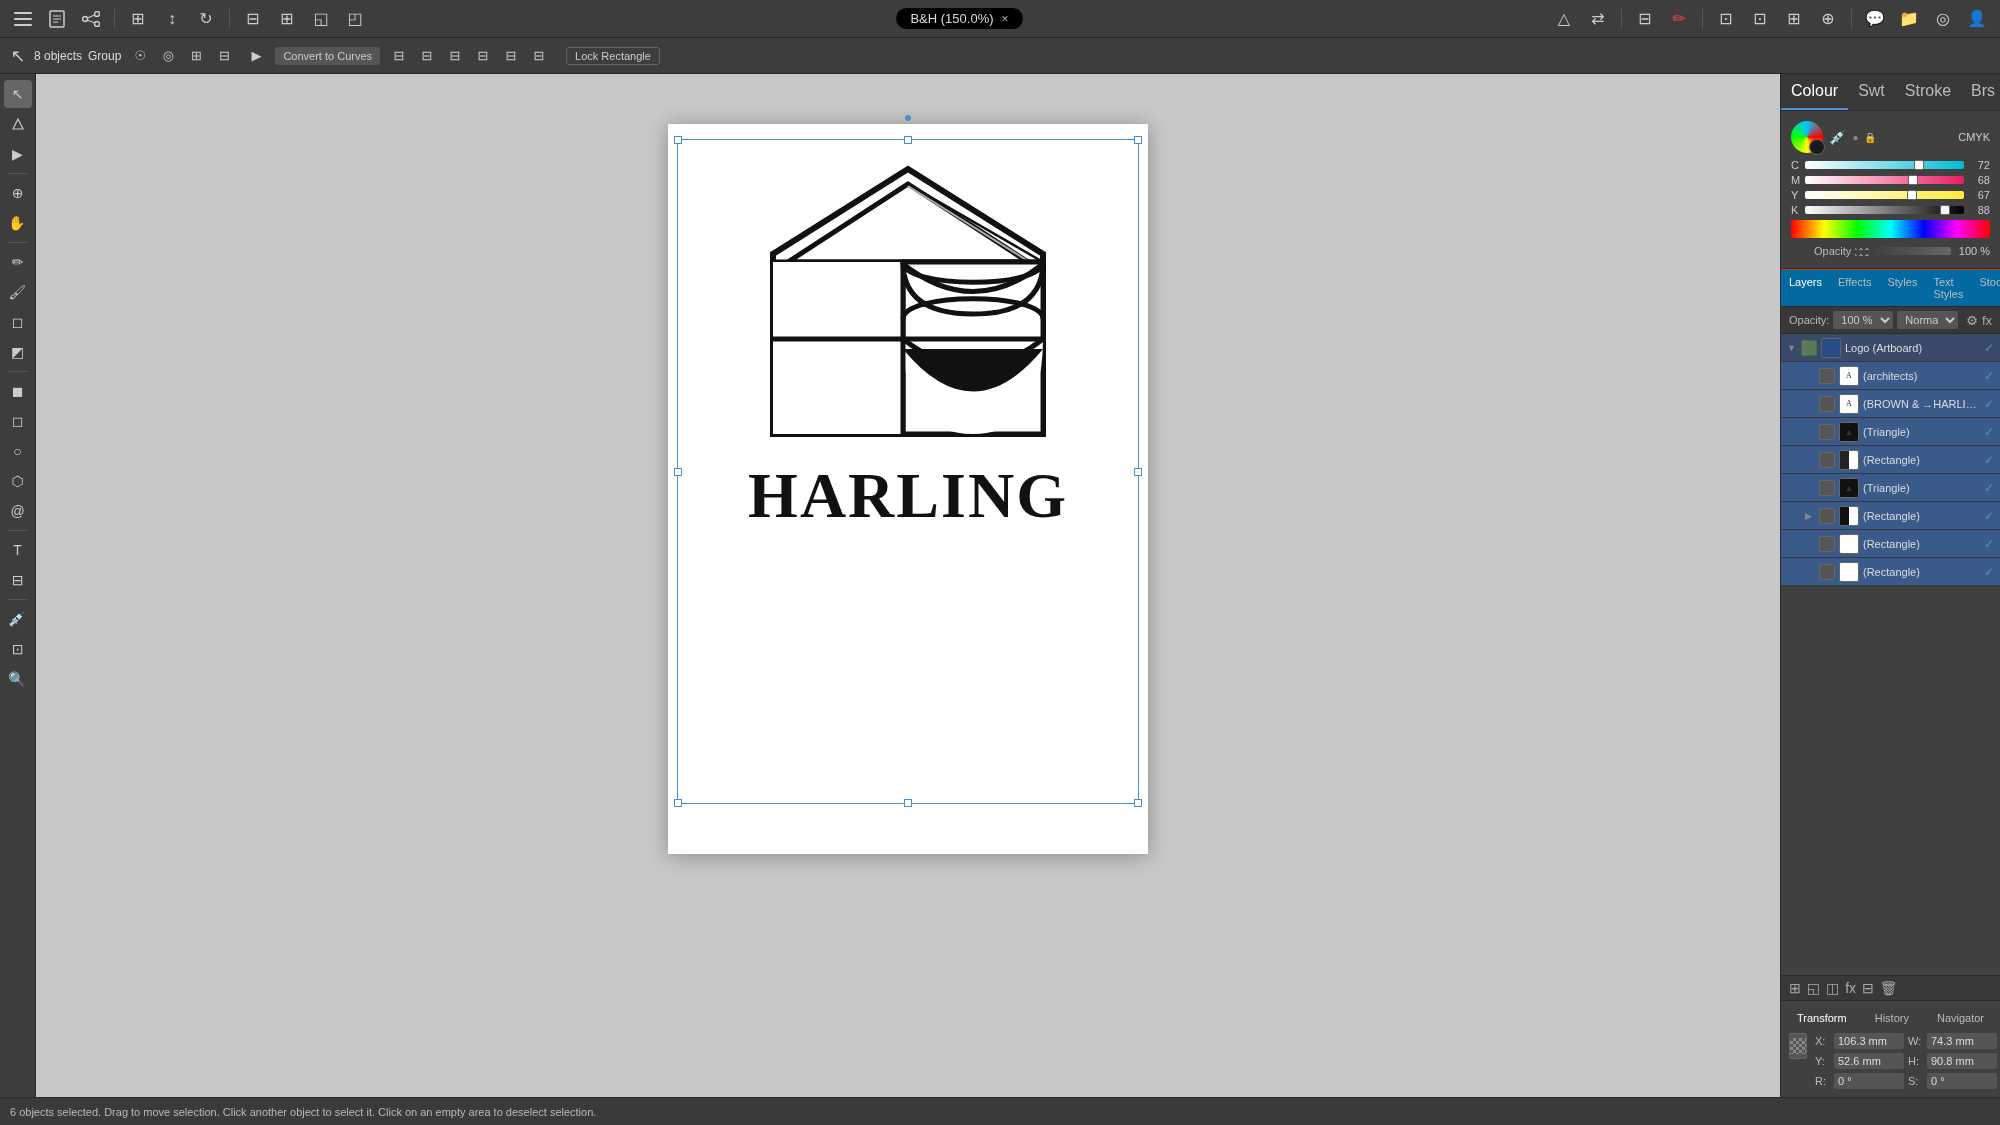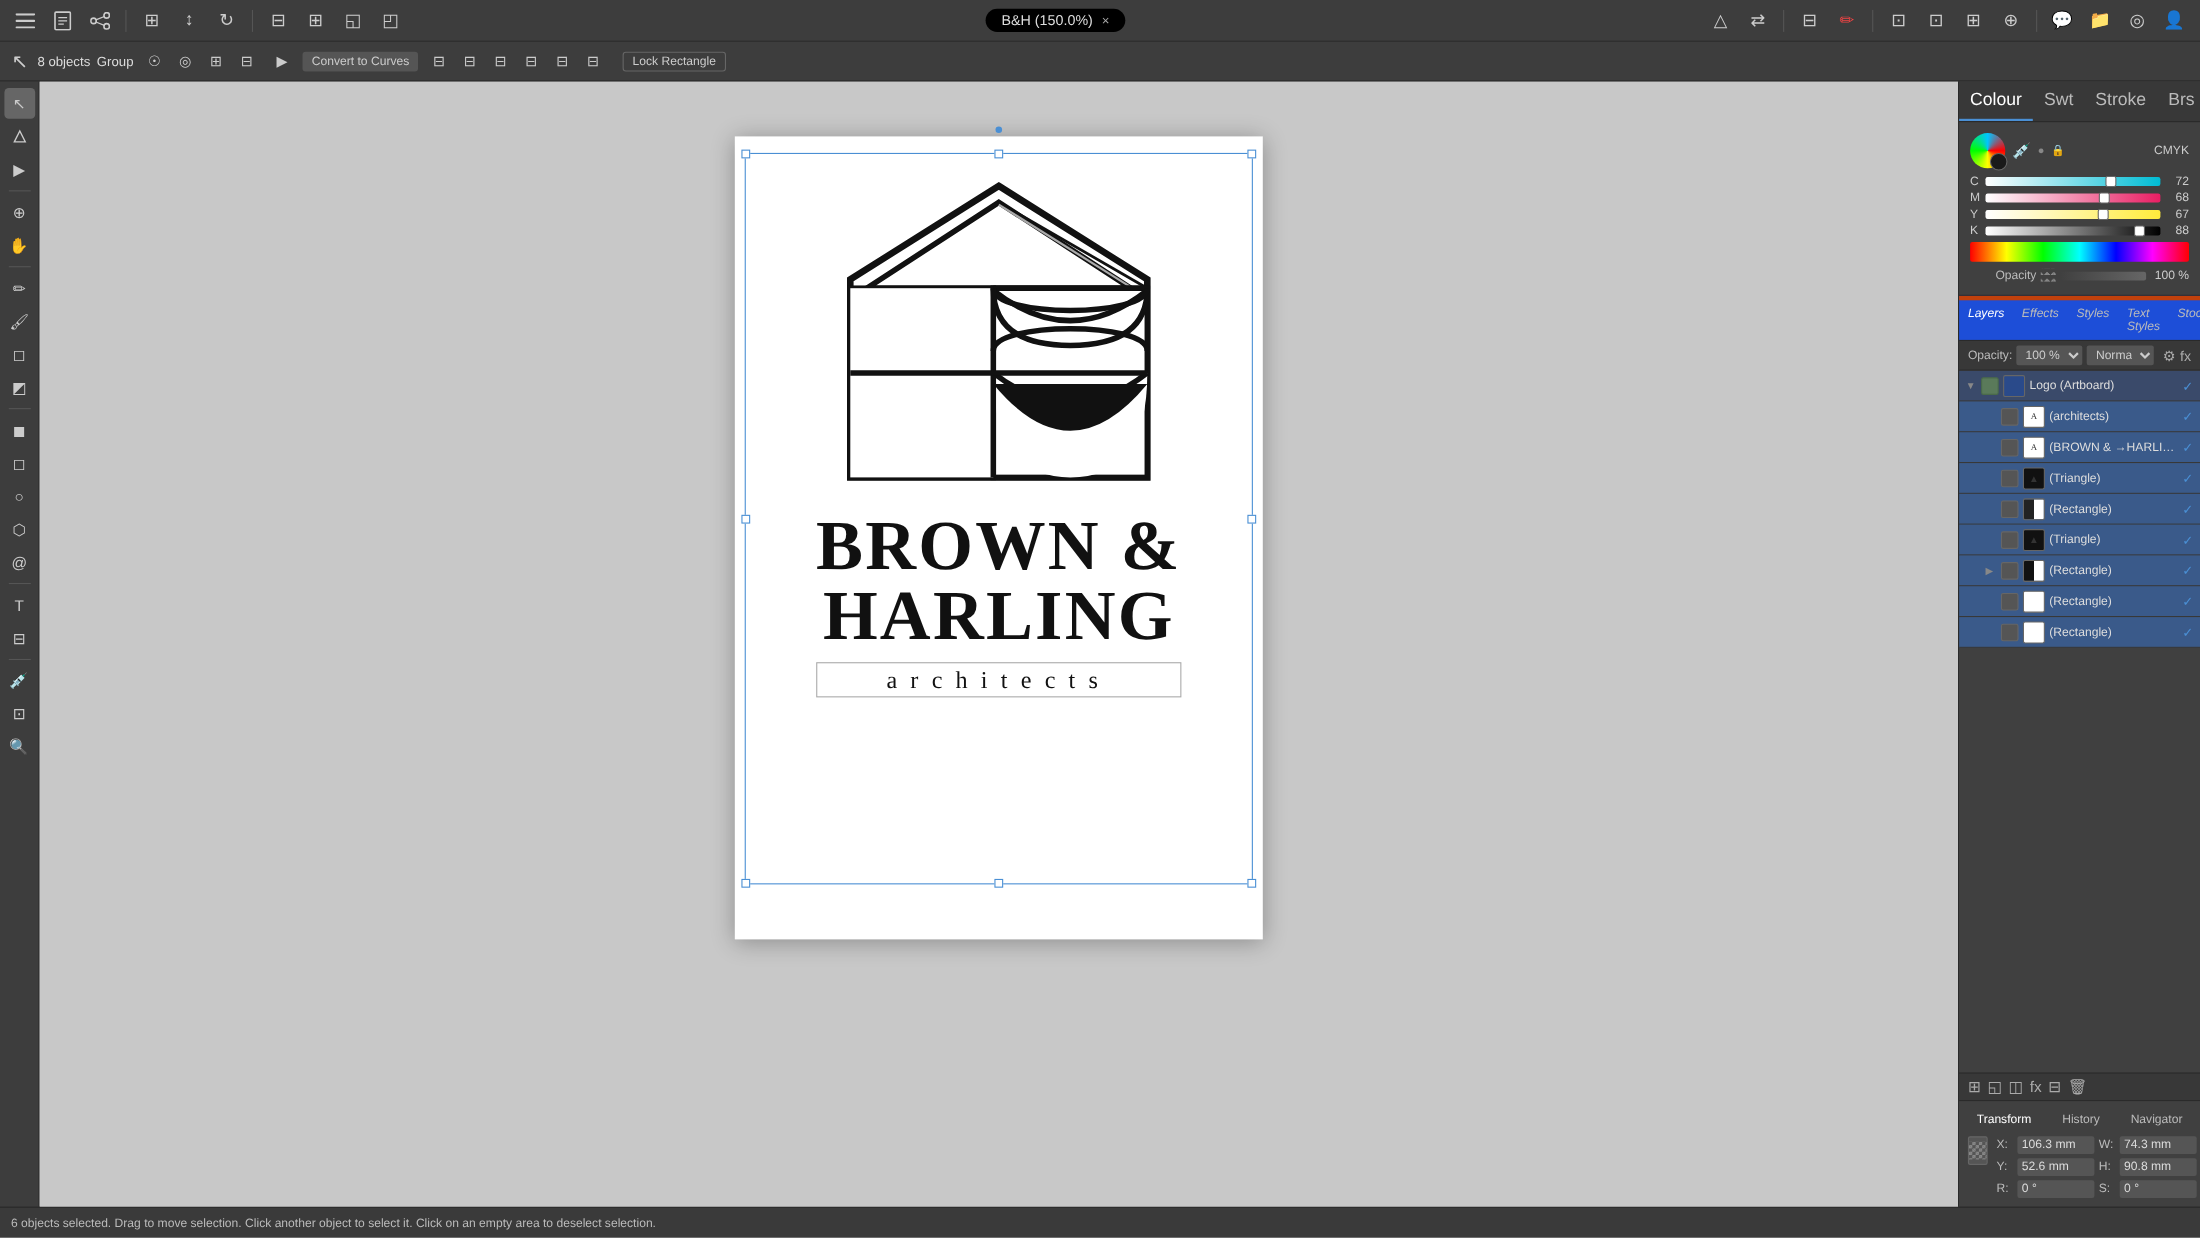--- a/index.html
+++ b/index.html
@@ -403,25 +403,24 @@
     .opacity-value {
       font-size: 11px;
       color: #ccc;
       width: 35px;
       text-align: right;
     }
 
     
     .layers-tabs {
       display: flex;
-      background: #1d4ed8;
+      background: #0369a1;
       border-bottom: 1px solid #2a2a2a;
-      border-top: 4px solid #c2410c;
-      flex-shrink: 0;
-      font-style: italic;
+      border-top: 1px solid #c2410c;
+      flex-shrink: 0;
     }
     .layers-tab {
       padding: 6px 8px;
       font-size: 11px;
       color: #bbb;
       cursor: pointer;
     }
     .layers-tab.active { color: #fff; }
 
     
@@ -791,23 +790,21 @@
             <path d="M145,108 C145,135 285,135 285,108" fill="none" stroke="#111" stroke-width="5"></path>
             <path d="M145,165 C145,138 285,138 285,165" fill="none" stroke="#111" stroke-width="5"></path>
 
             <line x1="145" y1="108" x2="145" y2="280" stroke="#111" stroke-width="5"></line>
 
             <line x1="15" y1="185" x2="285" y2="185" stroke="#111" stroke-width="5"></line>
           </svg>
         </div>
 
         <div style="text-align:center;">
-          <div class="logo-text-brown">BROWN &amp;</div>
           <div class="logo-text-brown">HARLING</div>
-          <div class="logo-text-architects">architects</div>
         </div>
       </div>
     </div>
 
     <div class="selection-box">
       <div class="handle tl"></div>
       <div class="handle tm"></div>
       <div class="handle tr"></div>
       <div class="handle ml"></div>
       <div class="handle mr"></div>

